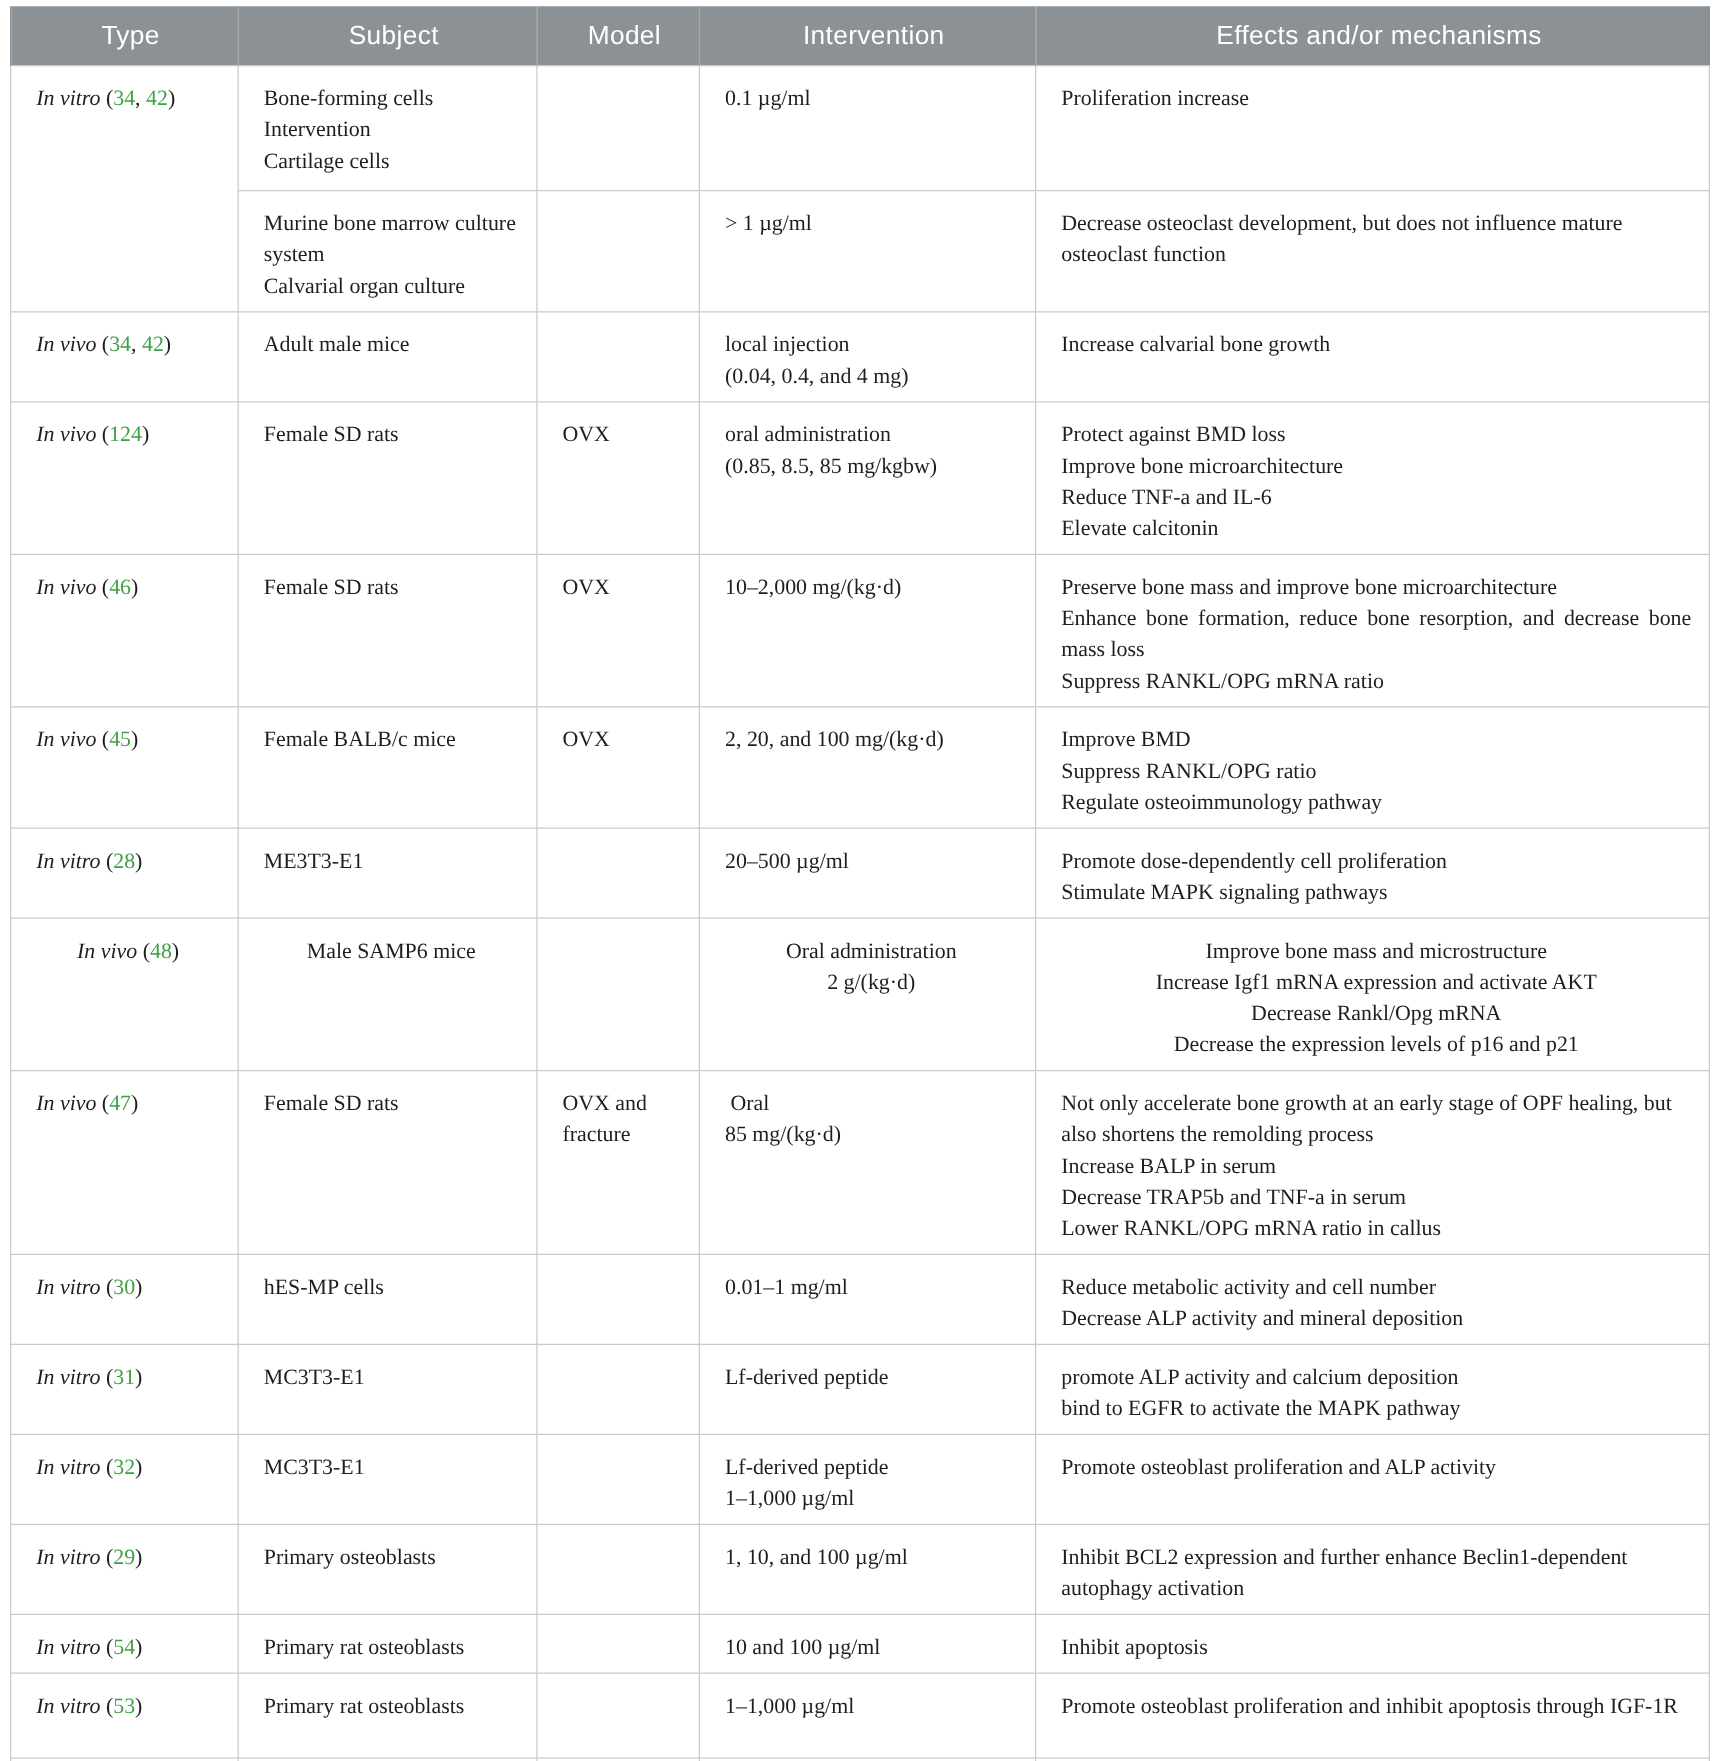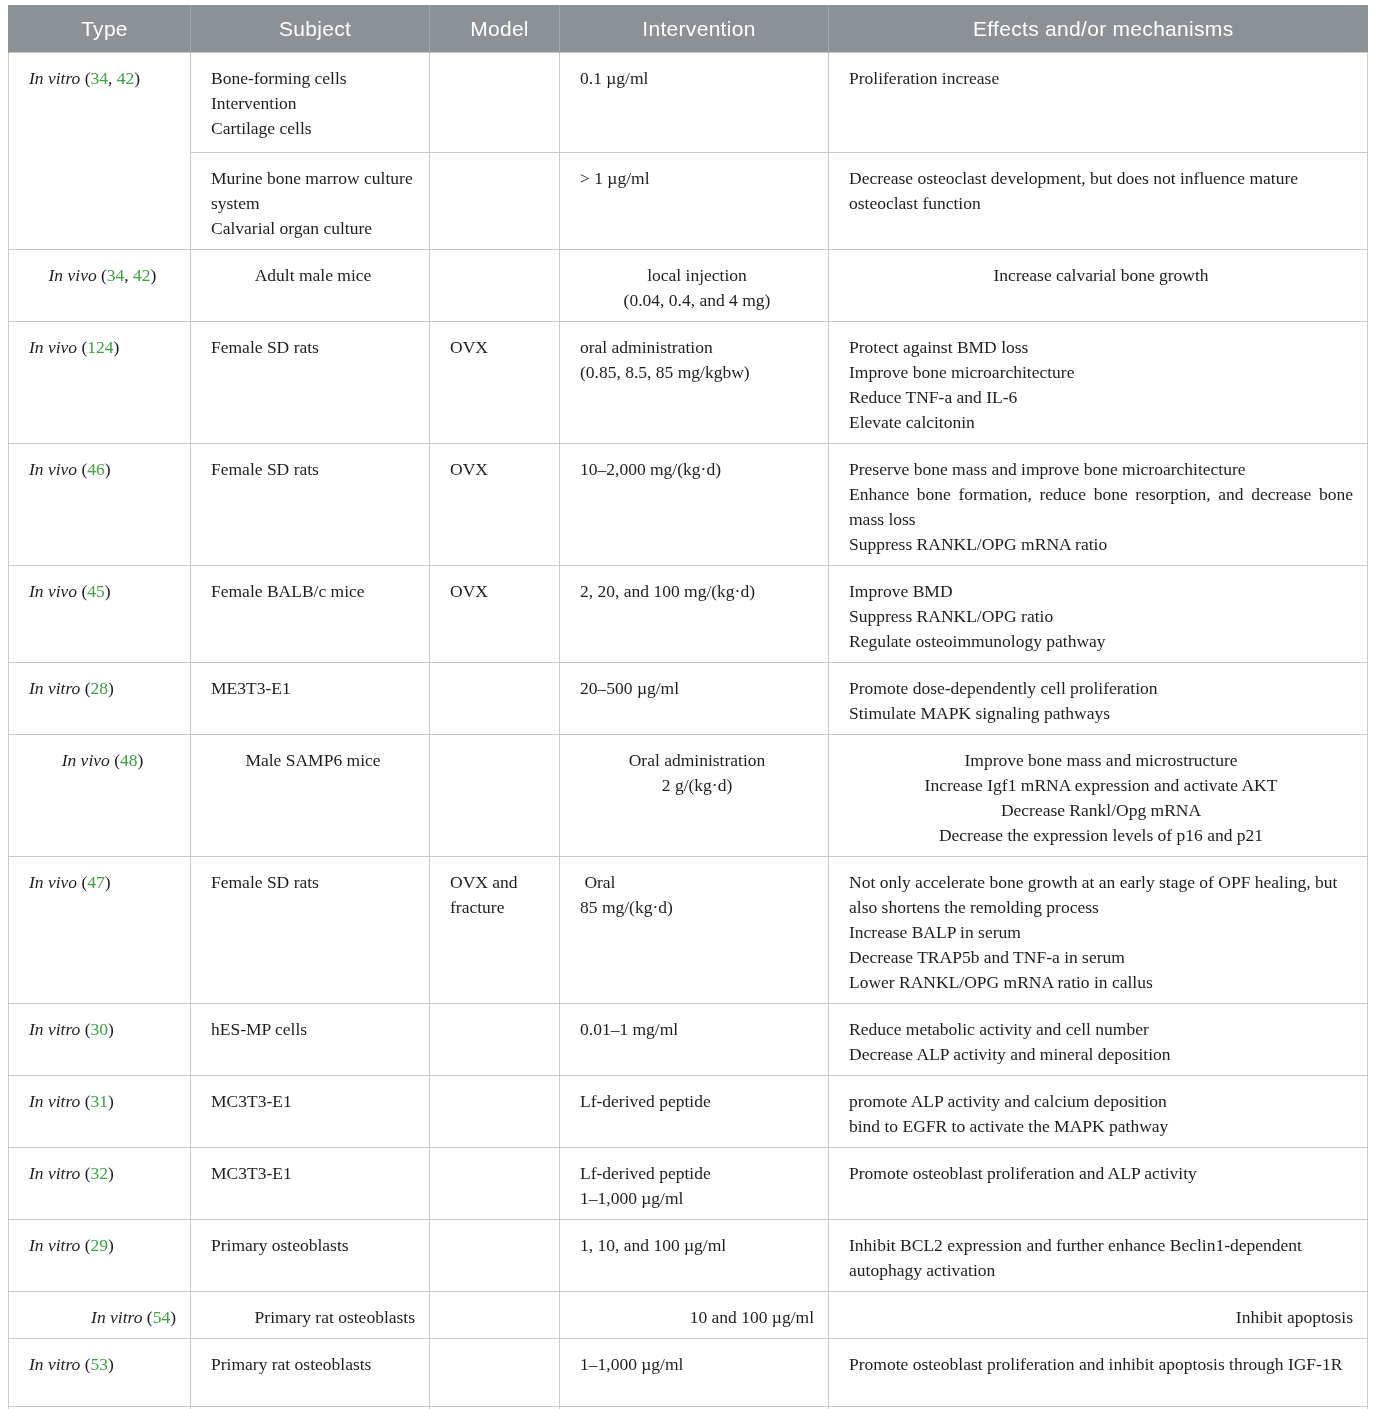--- a/index.html
+++ b/index.html
@@ -90,21 +90,21 @@
             <div class="line">Calvarial organ culture</div>
           </td>
           <td></td>
           <td>
             <div class="line">&gt; 1 µg/ml</div>
           </td>
           <td>
             <div class="line">Decrease osteoclast development, but does not influence mature osteoclast function</div>
           </td>
         </tr>
-        <tr style="height: 67px; text-align: center;">
+        <tr style="height: 67px;">
           <td rowspan="1"><span class="ital">In vivo</span> (<span class="ref">34</span>, <span class="ref">42</span>)</td>
           <td>
             <div class="line">Adult male mice</div>
           </td>
           <td></td>
           <td>
             <div class="line">local injection</div>
             <div class="line">(0.04, 0.4, and 4 mg)</div>
           </td>
           <td>
@@ -262,21 +262,21 @@
             <div class="line">Primary osteoblasts</div>
           </td>
           <td></td>
           <td>
             <div class="line">1, 10, and 100 µg/ml</div>
           </td>
           <td>
             <div class="line">Inhibit BCL2 expression and further enhance Beclin1-dependent autophagy activation</div>
           </td>
         </tr>
-        <tr style="height: 43px; text-align: right;">
+        <tr style="height: 43px;">
           <td rowspan="1"><span class="ital">In vitro</span> (<span class="ref">54</span>)</td>
           <td>
             <div class="line">Primary rat osteoblasts</div>
           </td>
           <td></td>
           <td>
             <div class="line">10 and 100 µg/ml</div>
           </td>
           <td>
             <div class="line">Inhibit apoptosis</div>

